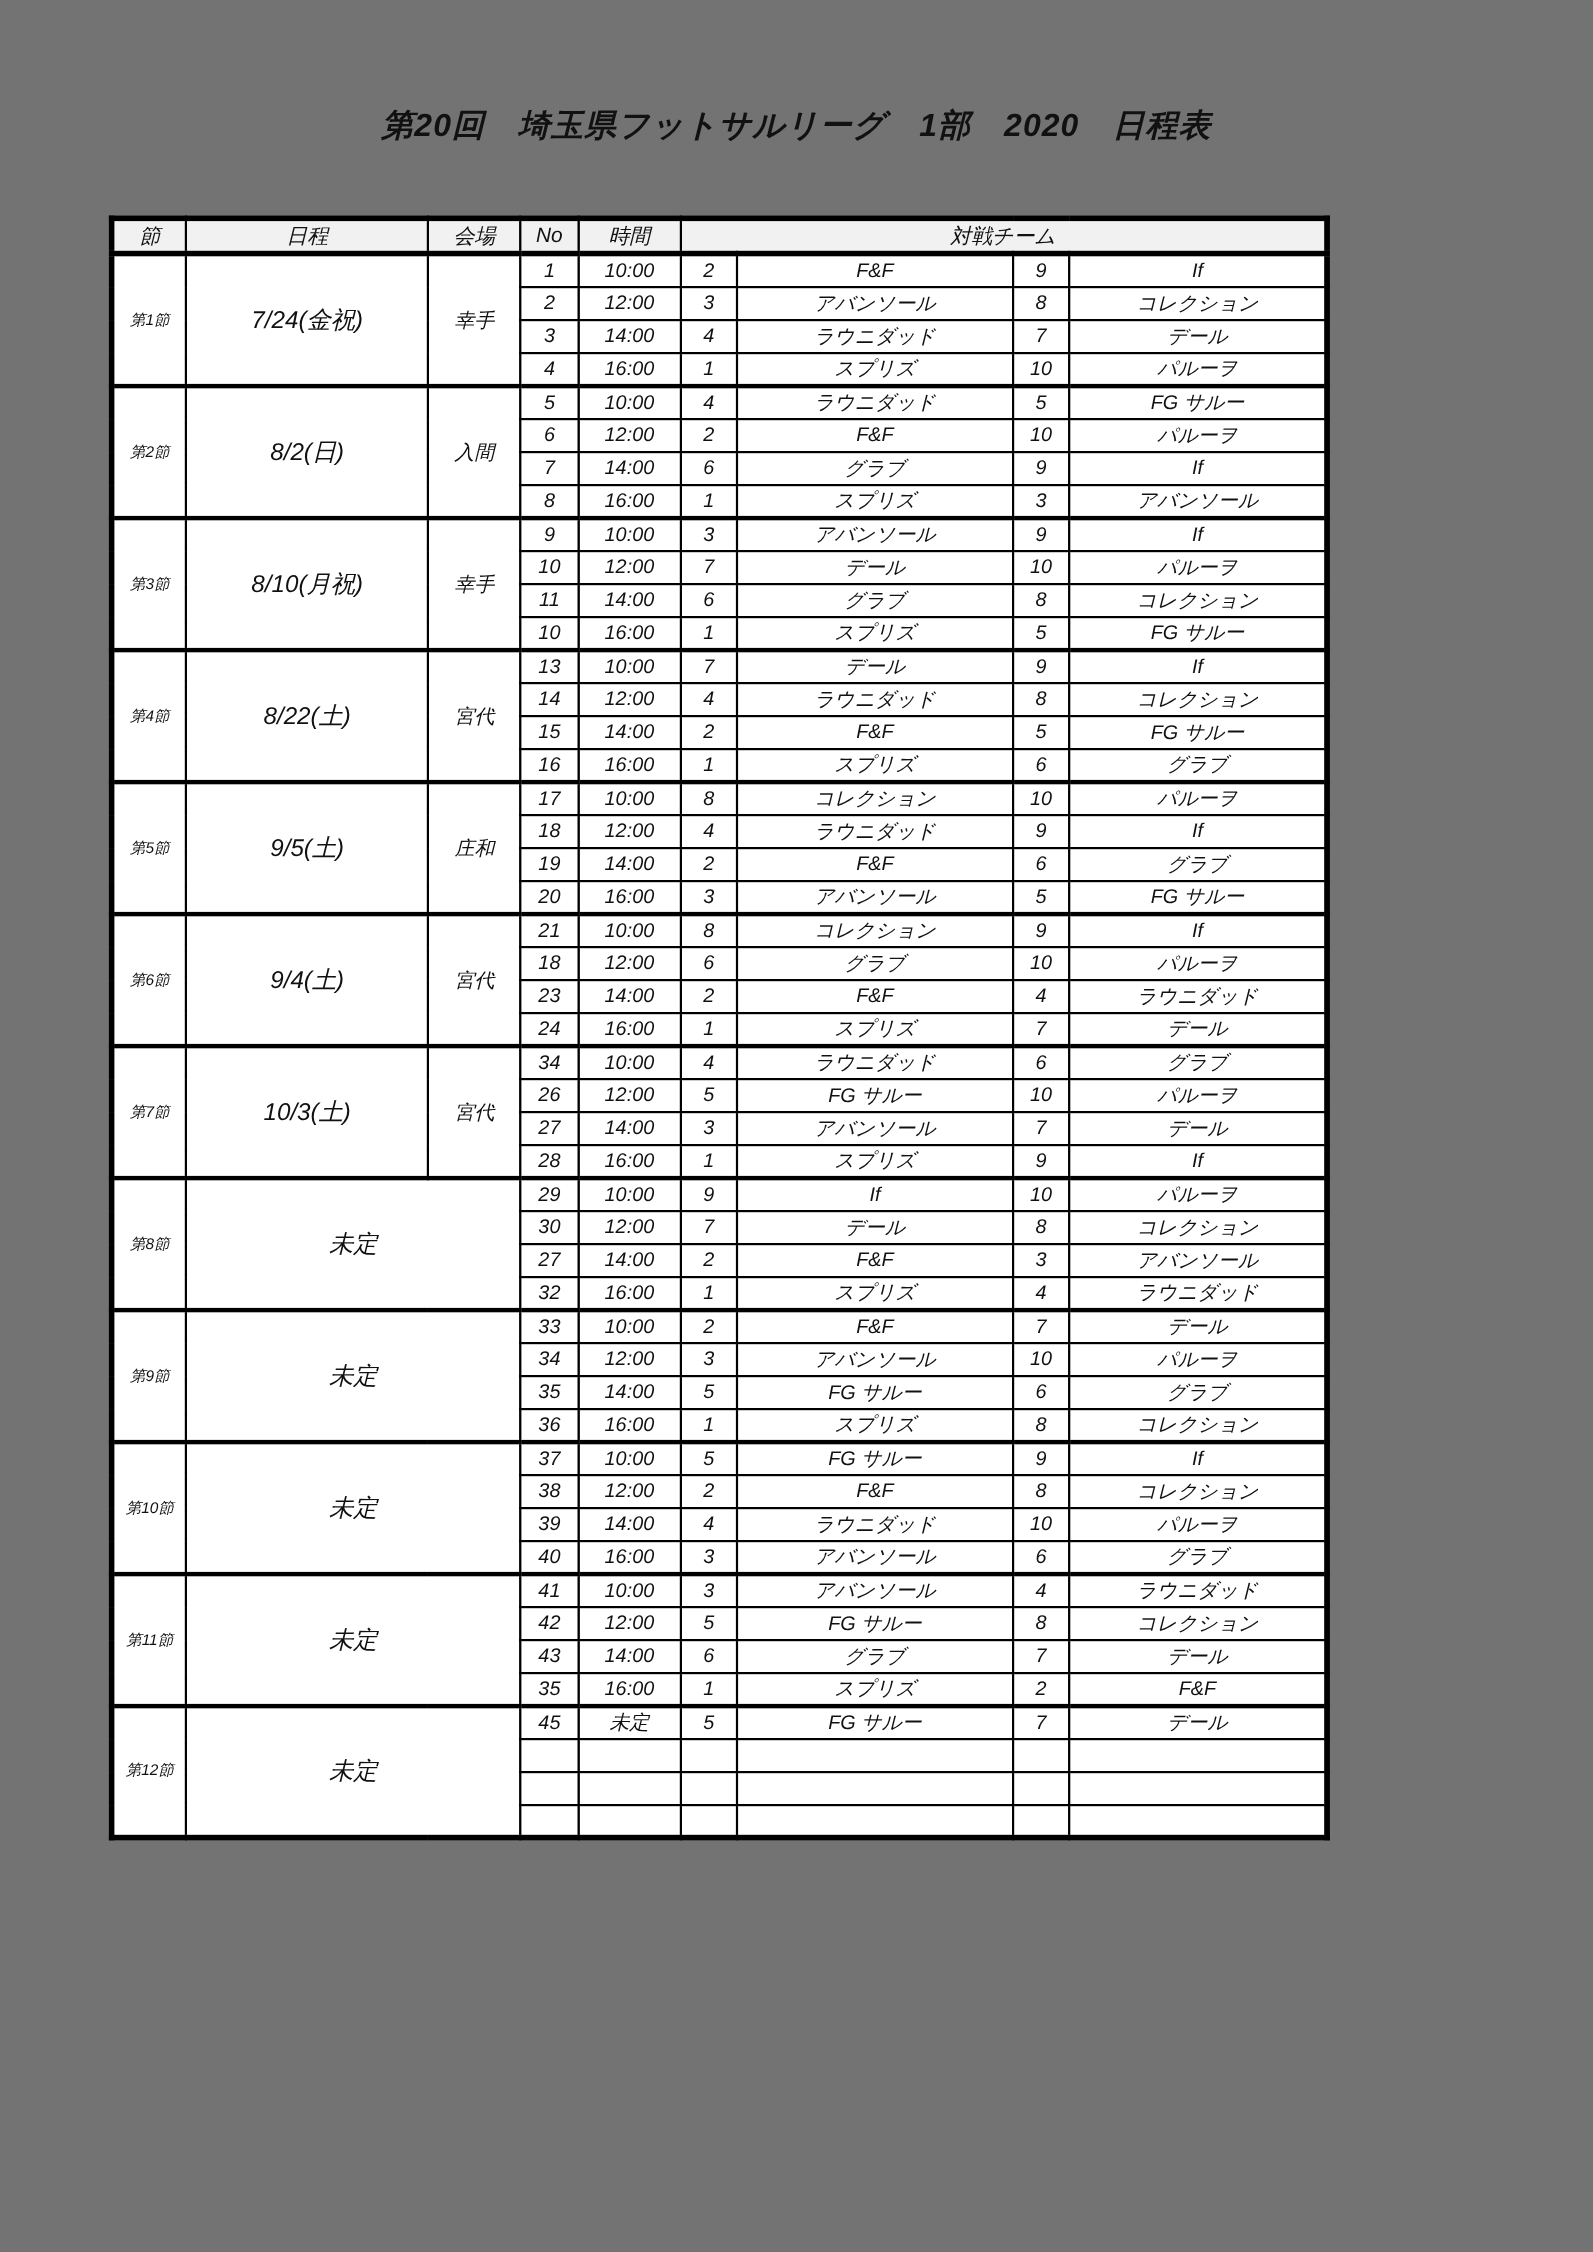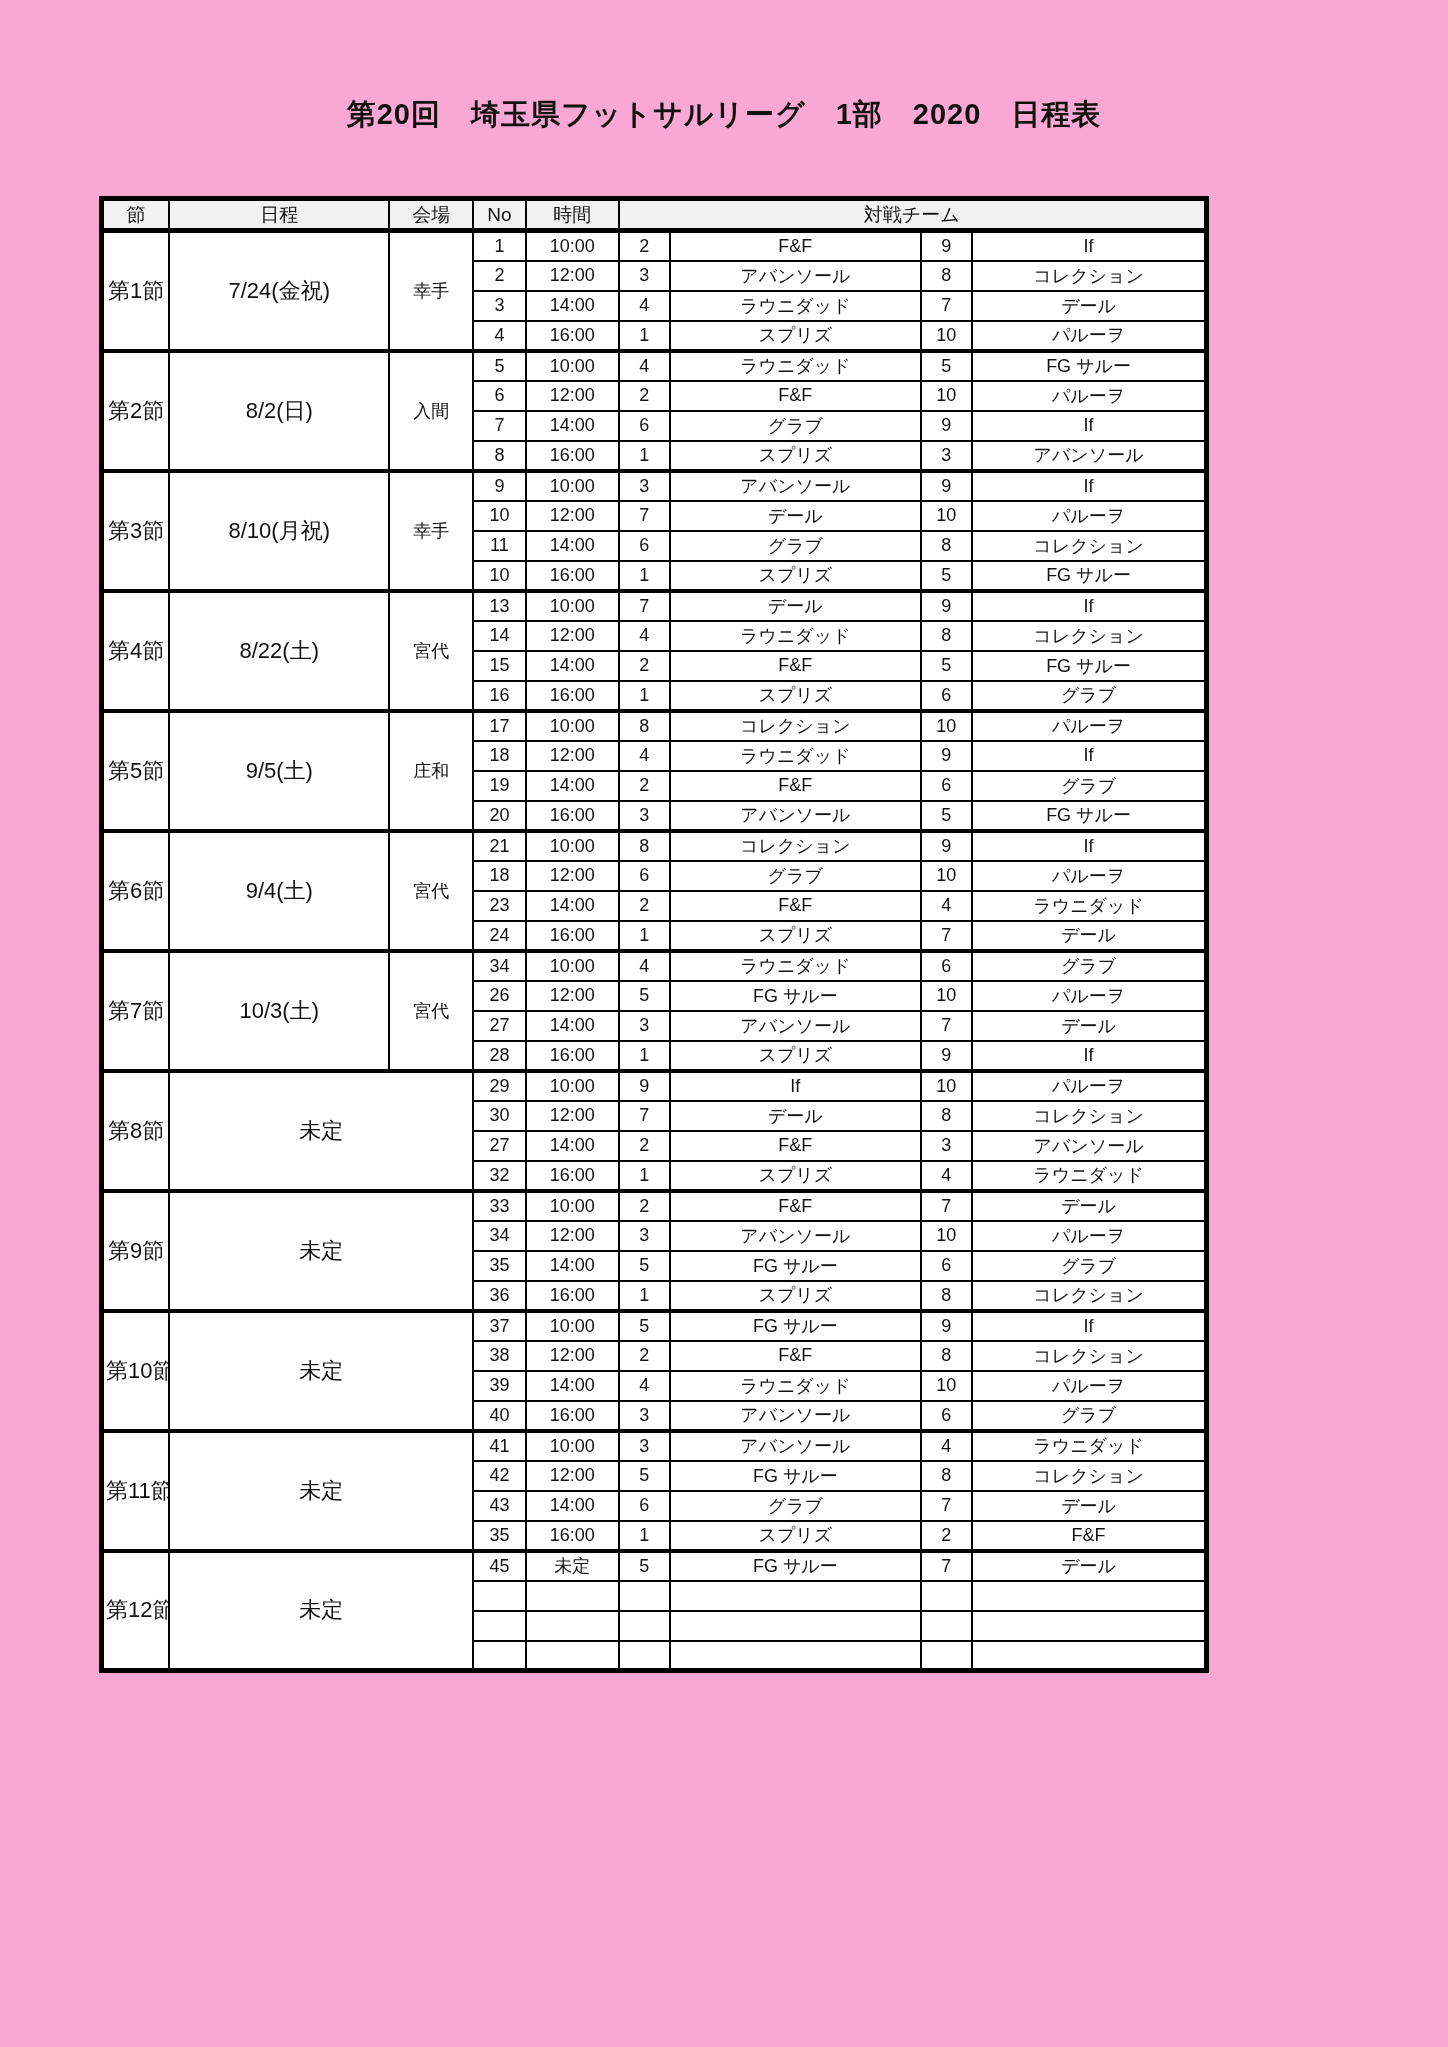--- a/index.html
+++ b/index.html
@@ -2,21 +2,21 @@
 <html lang="ja"><head>
 <meta charset="utf-8">
 <style>
   * { margin:0; padding:0; box-sizing:border-box; }
   html,body { background:#ffffff; }
   body {
     width:1448px; height:2047px; position:relative;
     font-family:"Liberation Sans","DejaVu Sans",sans-serif;
     color:#111111;
   }
-  .page { position:absolute; inset:0; background:#f9a8d4; }
+  .page { position:absolute; inset:0; background:#737373;font-style:italic; }
   .page-title {
     position:absolute; top:95px; left:0; width:100%;
     text-align:center; font-size:29px; font-weight:bold;
     letter-spacing:1px; color:#111111; white-space:nowrap;
   }
   table.schedule {
     position:absolute; left:99px; top:196px;
     border-collapse:collapse; table-layout:fixed;
     width:1110px;
     border:5px solid #000;
@@ -28,21 +28,21 @@
     height:30px; padding:0 2px;
     white-space:nowrap; overflow:hidden;
     background:#ffffff;
   }
   table.schedule thead th {
     height:32px; background:#f1f1f1;
     font-size:19px;
     border-bottom:5px solid #000;
   }
   table.schedule td.sec-top { border-top:4px solid #000; }
-  table.schedule td.col-setsu { font-size:22px; }
+  table.schedule td.col-setsu { font-size:14px; }
   table.schedule td.col-date  { font-size:22px; }
 </style>
 </head>
 <body>
 
 <div class="page">
 
   <div class="page-title">第20回　埼玉県フットサルリーグ　1部　2020　日程表</div>
 
   <table class="schedule">

